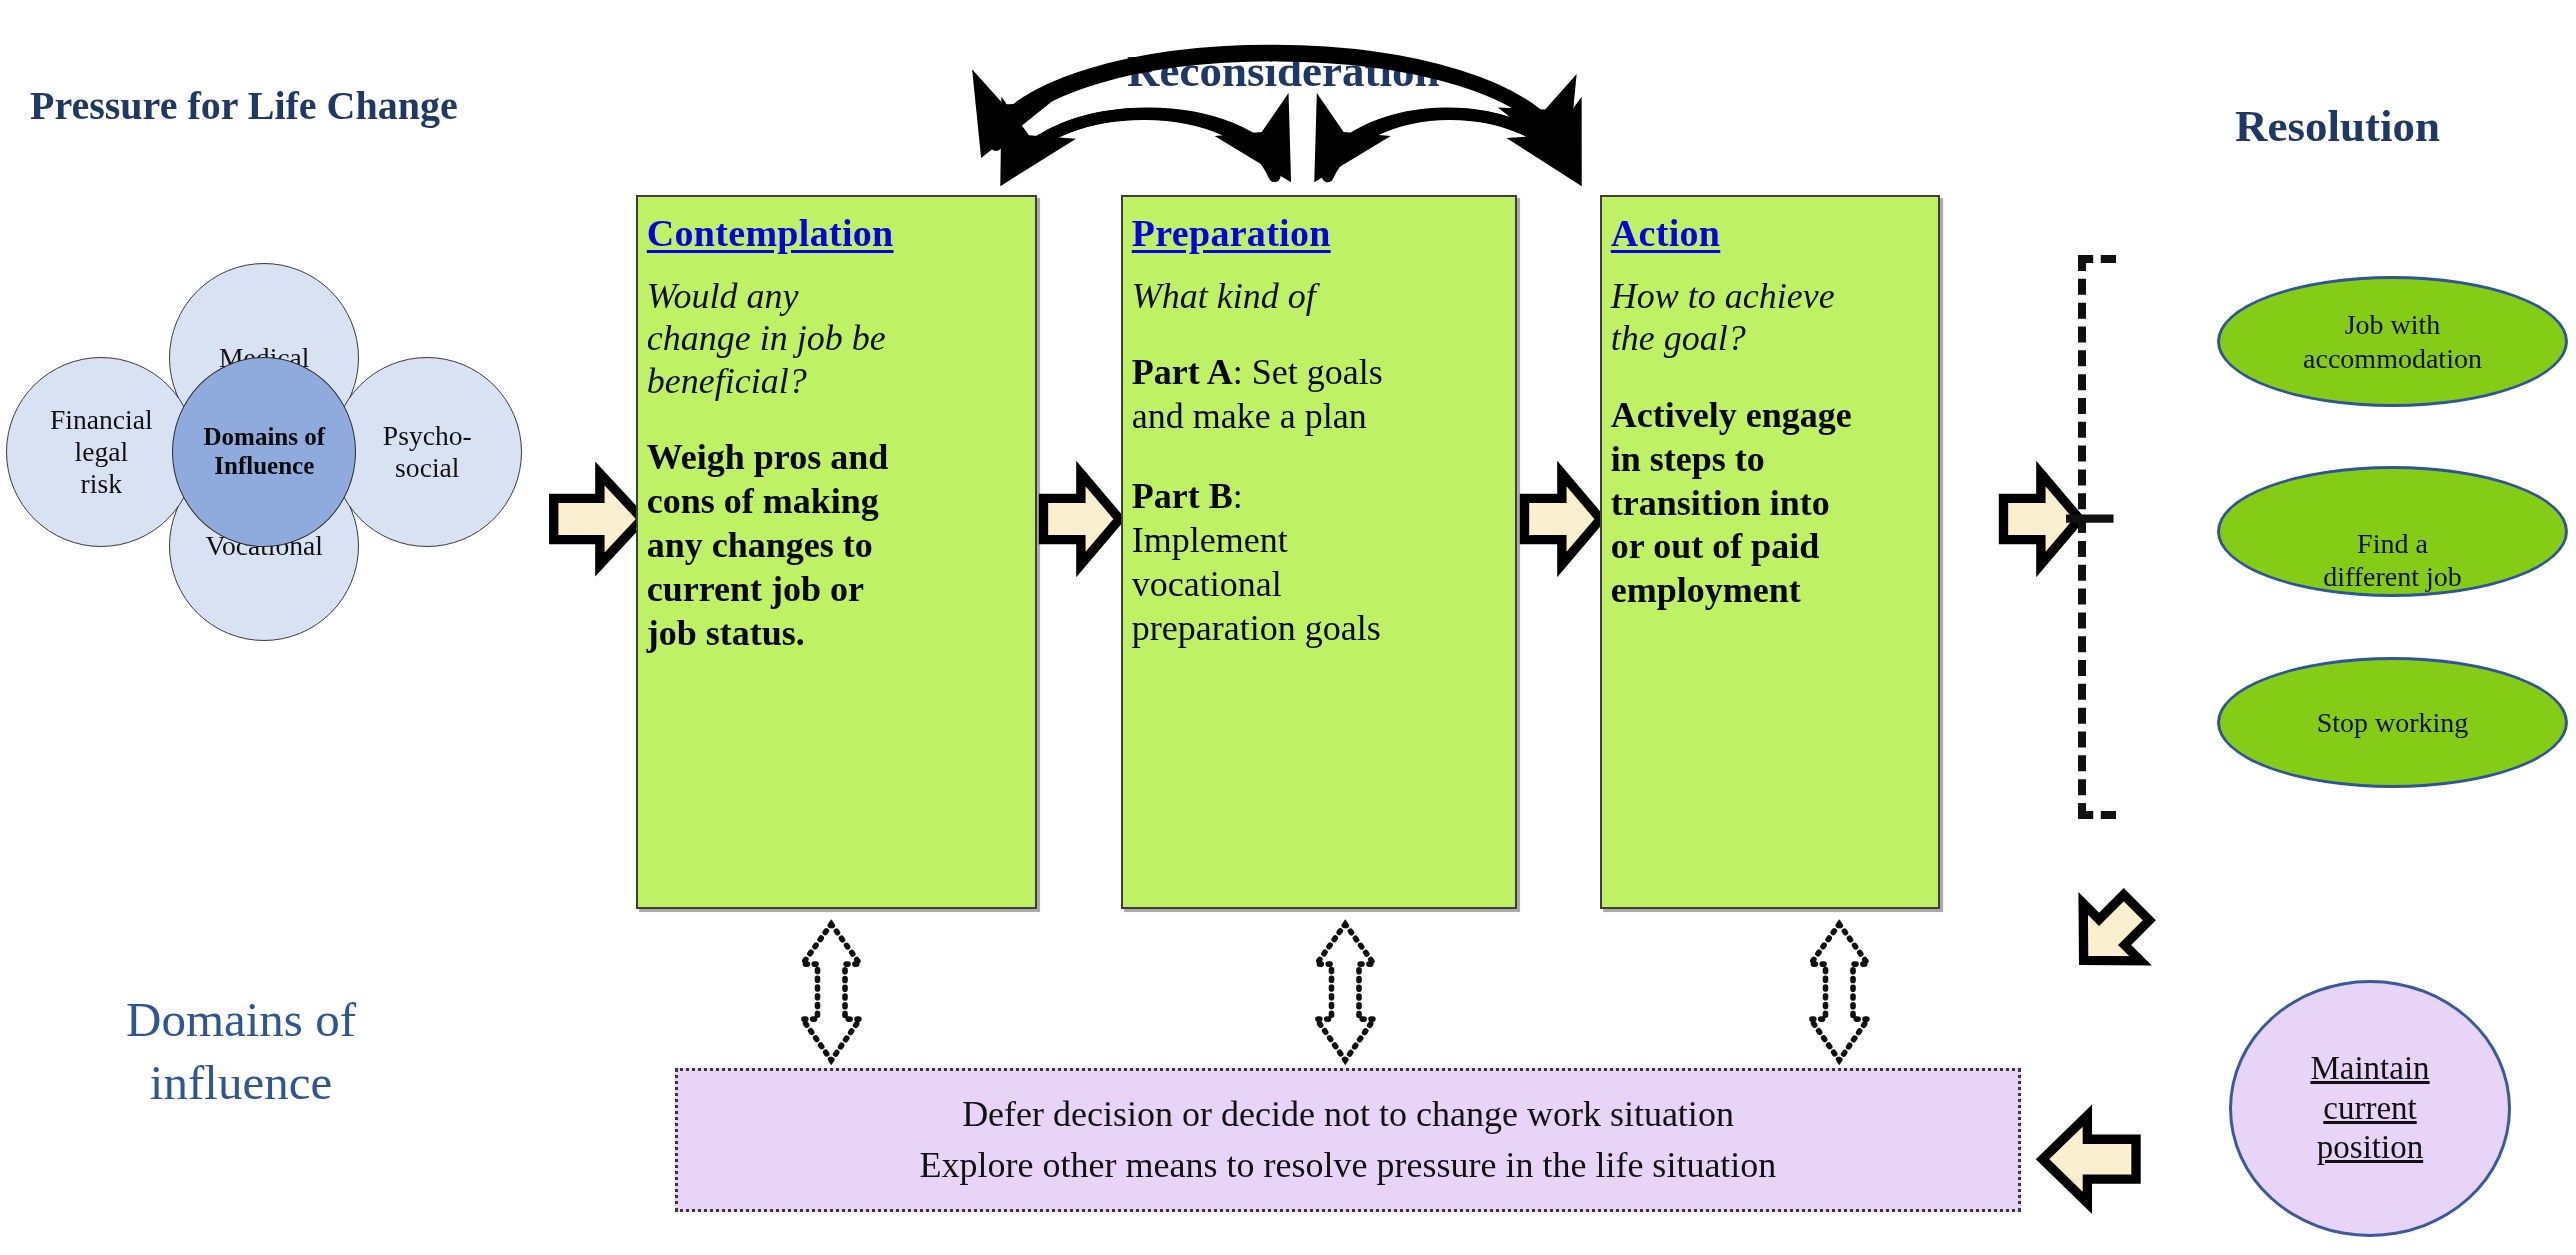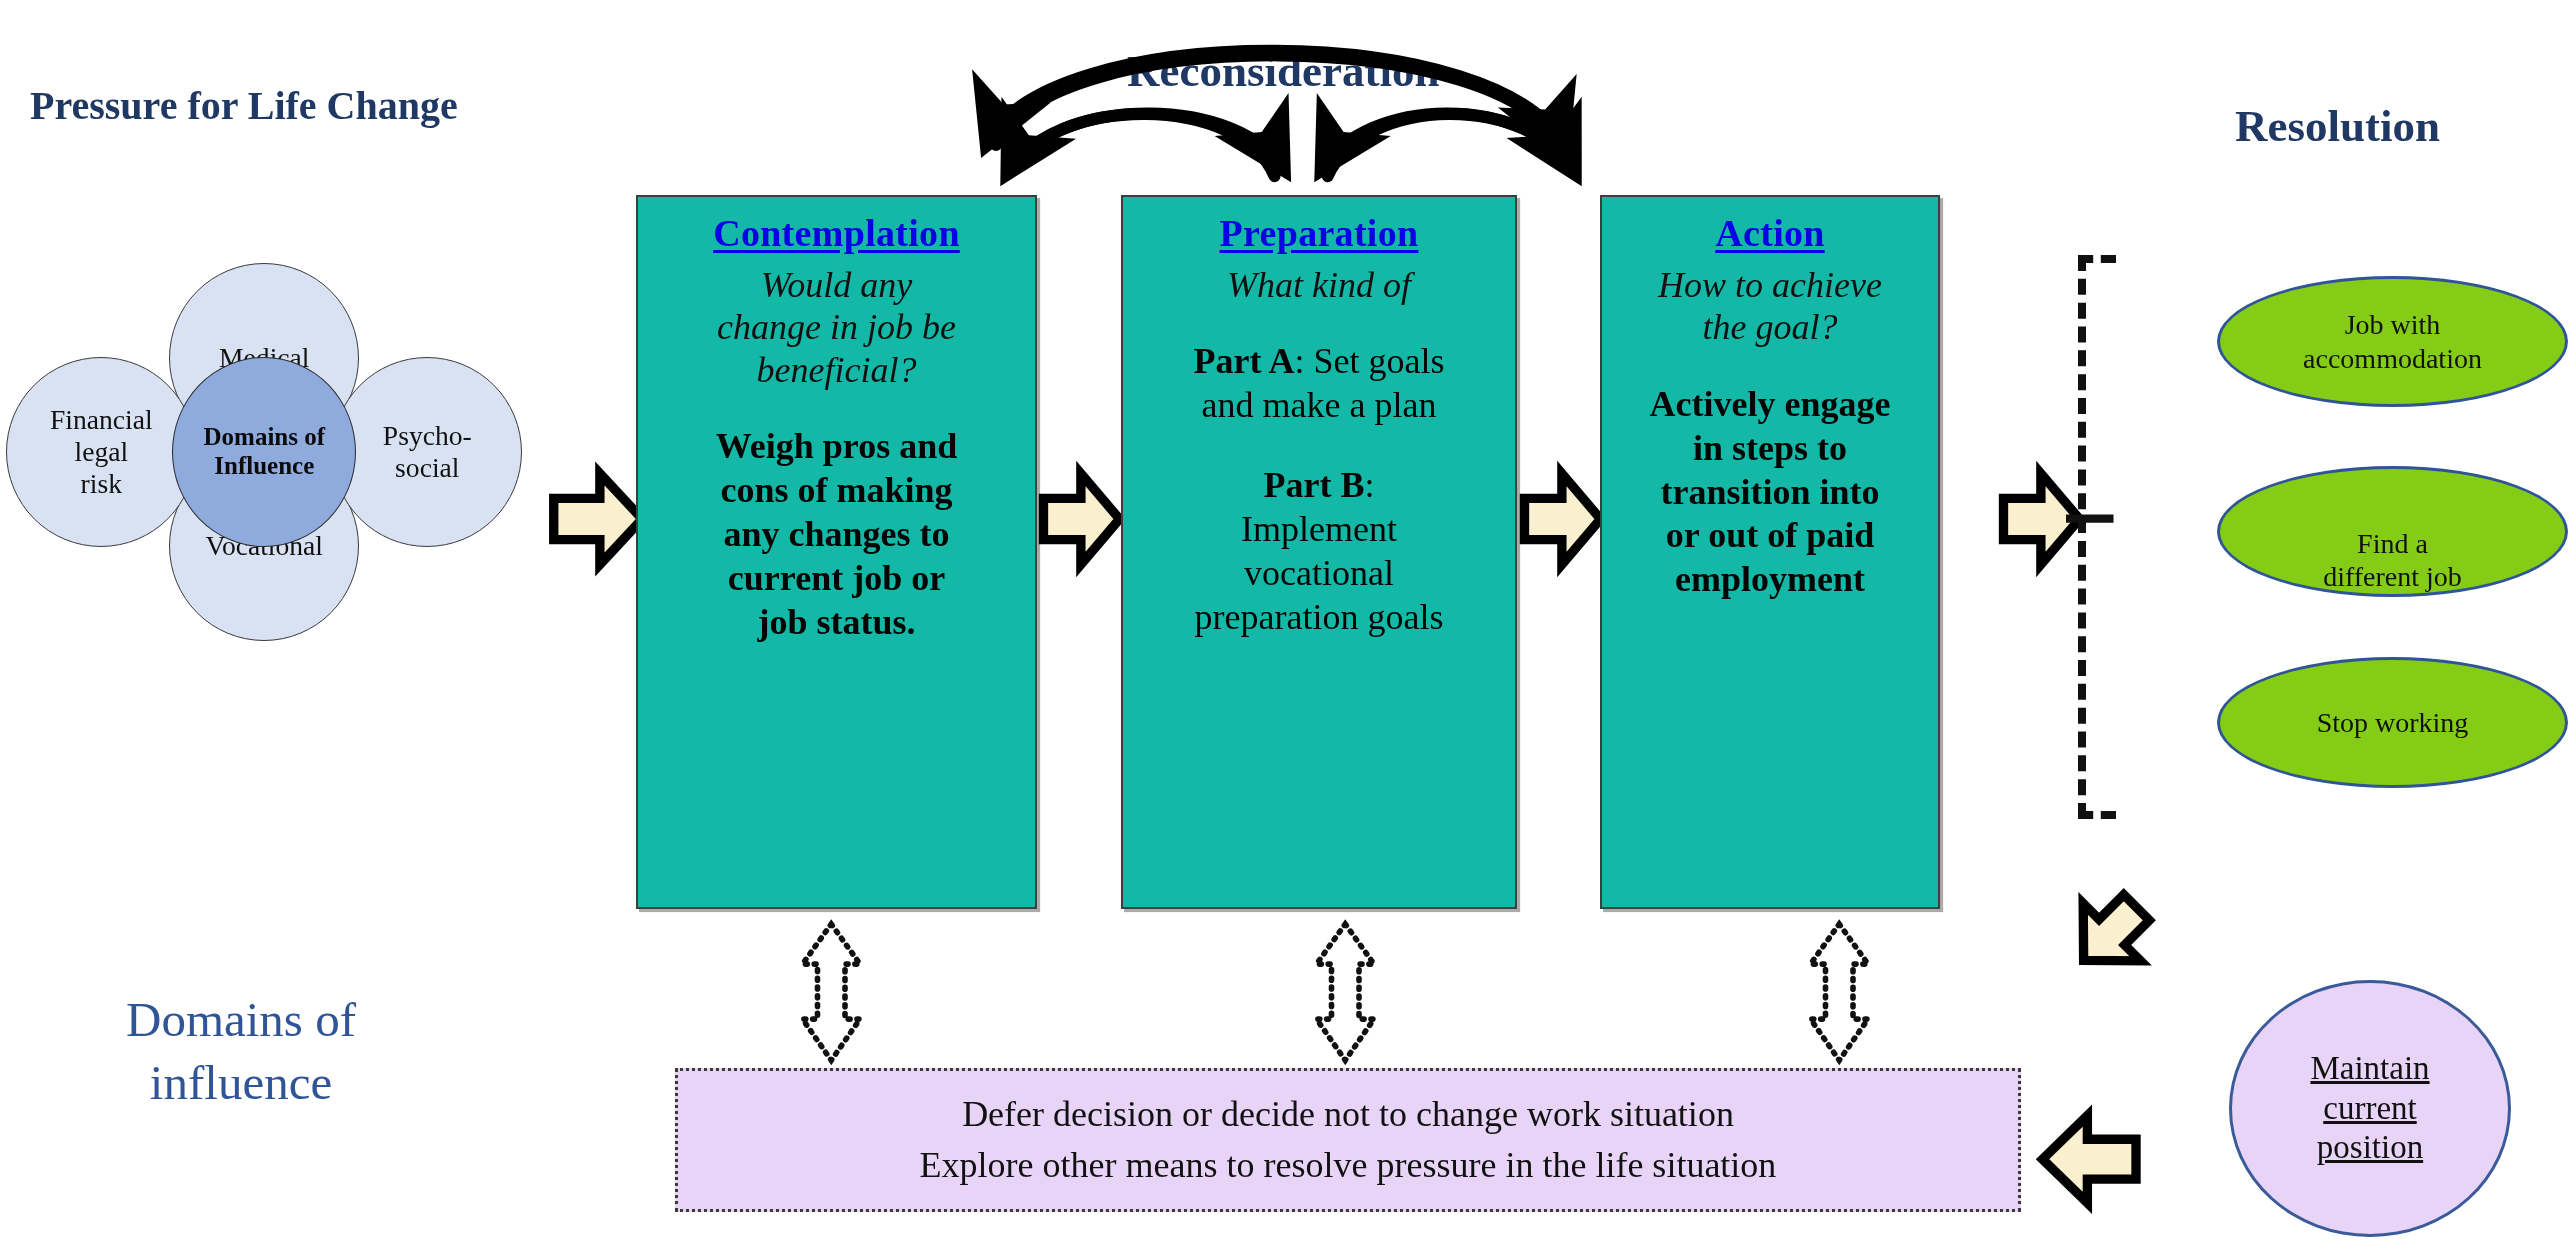--- a/index.html
+++ b/index.html
@@ -19,30 +19,30 @@
          font-size:27.6px;color:#111;line-height:1.15;}
   #petal-medical{left:163px;top:-6.3px;width:188px;height:188px;}
   #petal-vocational{left:163px;top:182px;width:188px;height:188px;}
   #petal-financial{left:0px;top:88px;width:188px;height:188px;}
   #petal-psychosocial{left:326px;top:88px;width:188px;height:188px;}
   #core{position:absolute;left:166px;top:88px;width:182px;height:188px;border:1.9px solid #2b2b2b;
         background:#8FAADC;border-radius:50%;display:flex;align-items:center;justify-content:center;
         text-align:center;font-size:25px;font-weight:bold;color:#0b0b0b;line-height:1.15;z-index:6;}
 
   
-  .stagebox{position:absolute;background:#14b8a6;border:2.5px solid #3e3e3e;
+  .stagebox{position:absolute;background:#bef264;border:2.5px solid #3e3e3e;
             box-shadow:3.1px 3.1px 0 #aaaaaa, 6.3px 0 0 -1.9px rgba(0,0,0,0);
-            box-sizing:border-box;padding:13.8px 8.8px 0 8.8px;text-align:center;}
+            box-sizing:border-box;padding:13.8px 8.8px 0 8.8px;text-align:left;}
   #box-contemplation{left:636px;top:195px;width:401px;height:714px;}
   #box-preparation{left:1121px;top:195px;width:396px;height:714px;}
   #box-action{left:1600px;top:195px;width:340px;height:714px;}
 
   .stage-title{color:#0A00E6;font-weight:bold;font-size:38px;text-decoration:underline;
                text-underline-offset:4.4px;margin-bottom:1.3px;letter-spacing:0.3px;}
-  .stage-q{font-style:italic;font-size:36px;color:#111;line-height:1.18;margin-top:9px;}
+  .stage-q{font-style:italic;font-size:36px;color:#111;line-height:1.18;margin-top:20px;}
   .stage-body{font-size:36px;color:#050505;line-height:1.22;margin-top:34px;}
   .stage-body.bold{font-weight:bold;}
   .partline{font-size:36px;color:#050505;line-height:1.22;}
   .partlabel{font-weight:bold;}
   .gap{height:36px;}
 
   
   #bracket{position:absolute;left:2078px;top:255px;width:38px;height:564px;
            border-left:8.1px dashed #111;border-top:8.1px dashed #111;border-bottom:8.1px dashed #111;
            box-sizing:border-box;}

